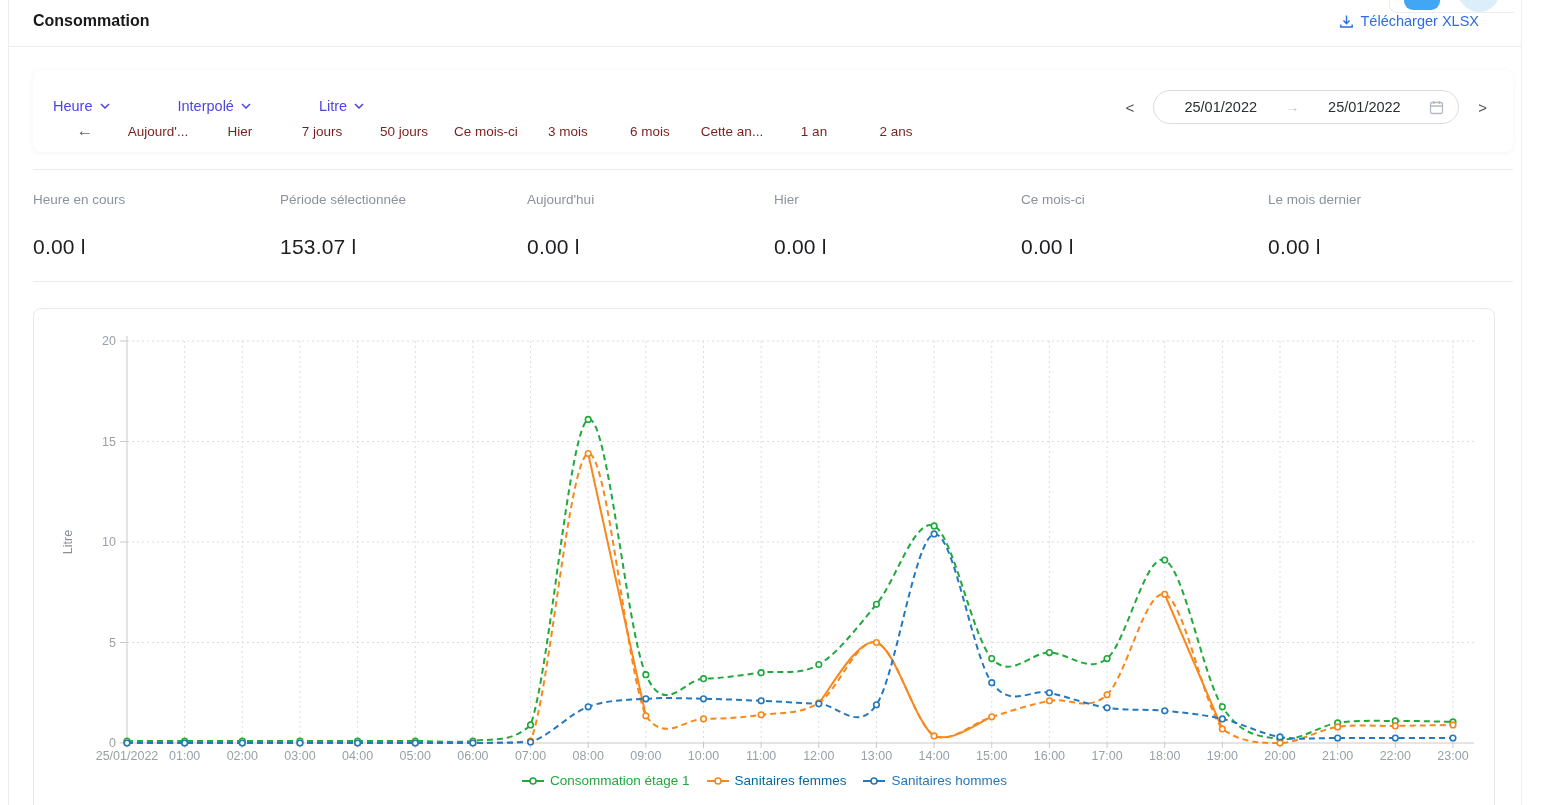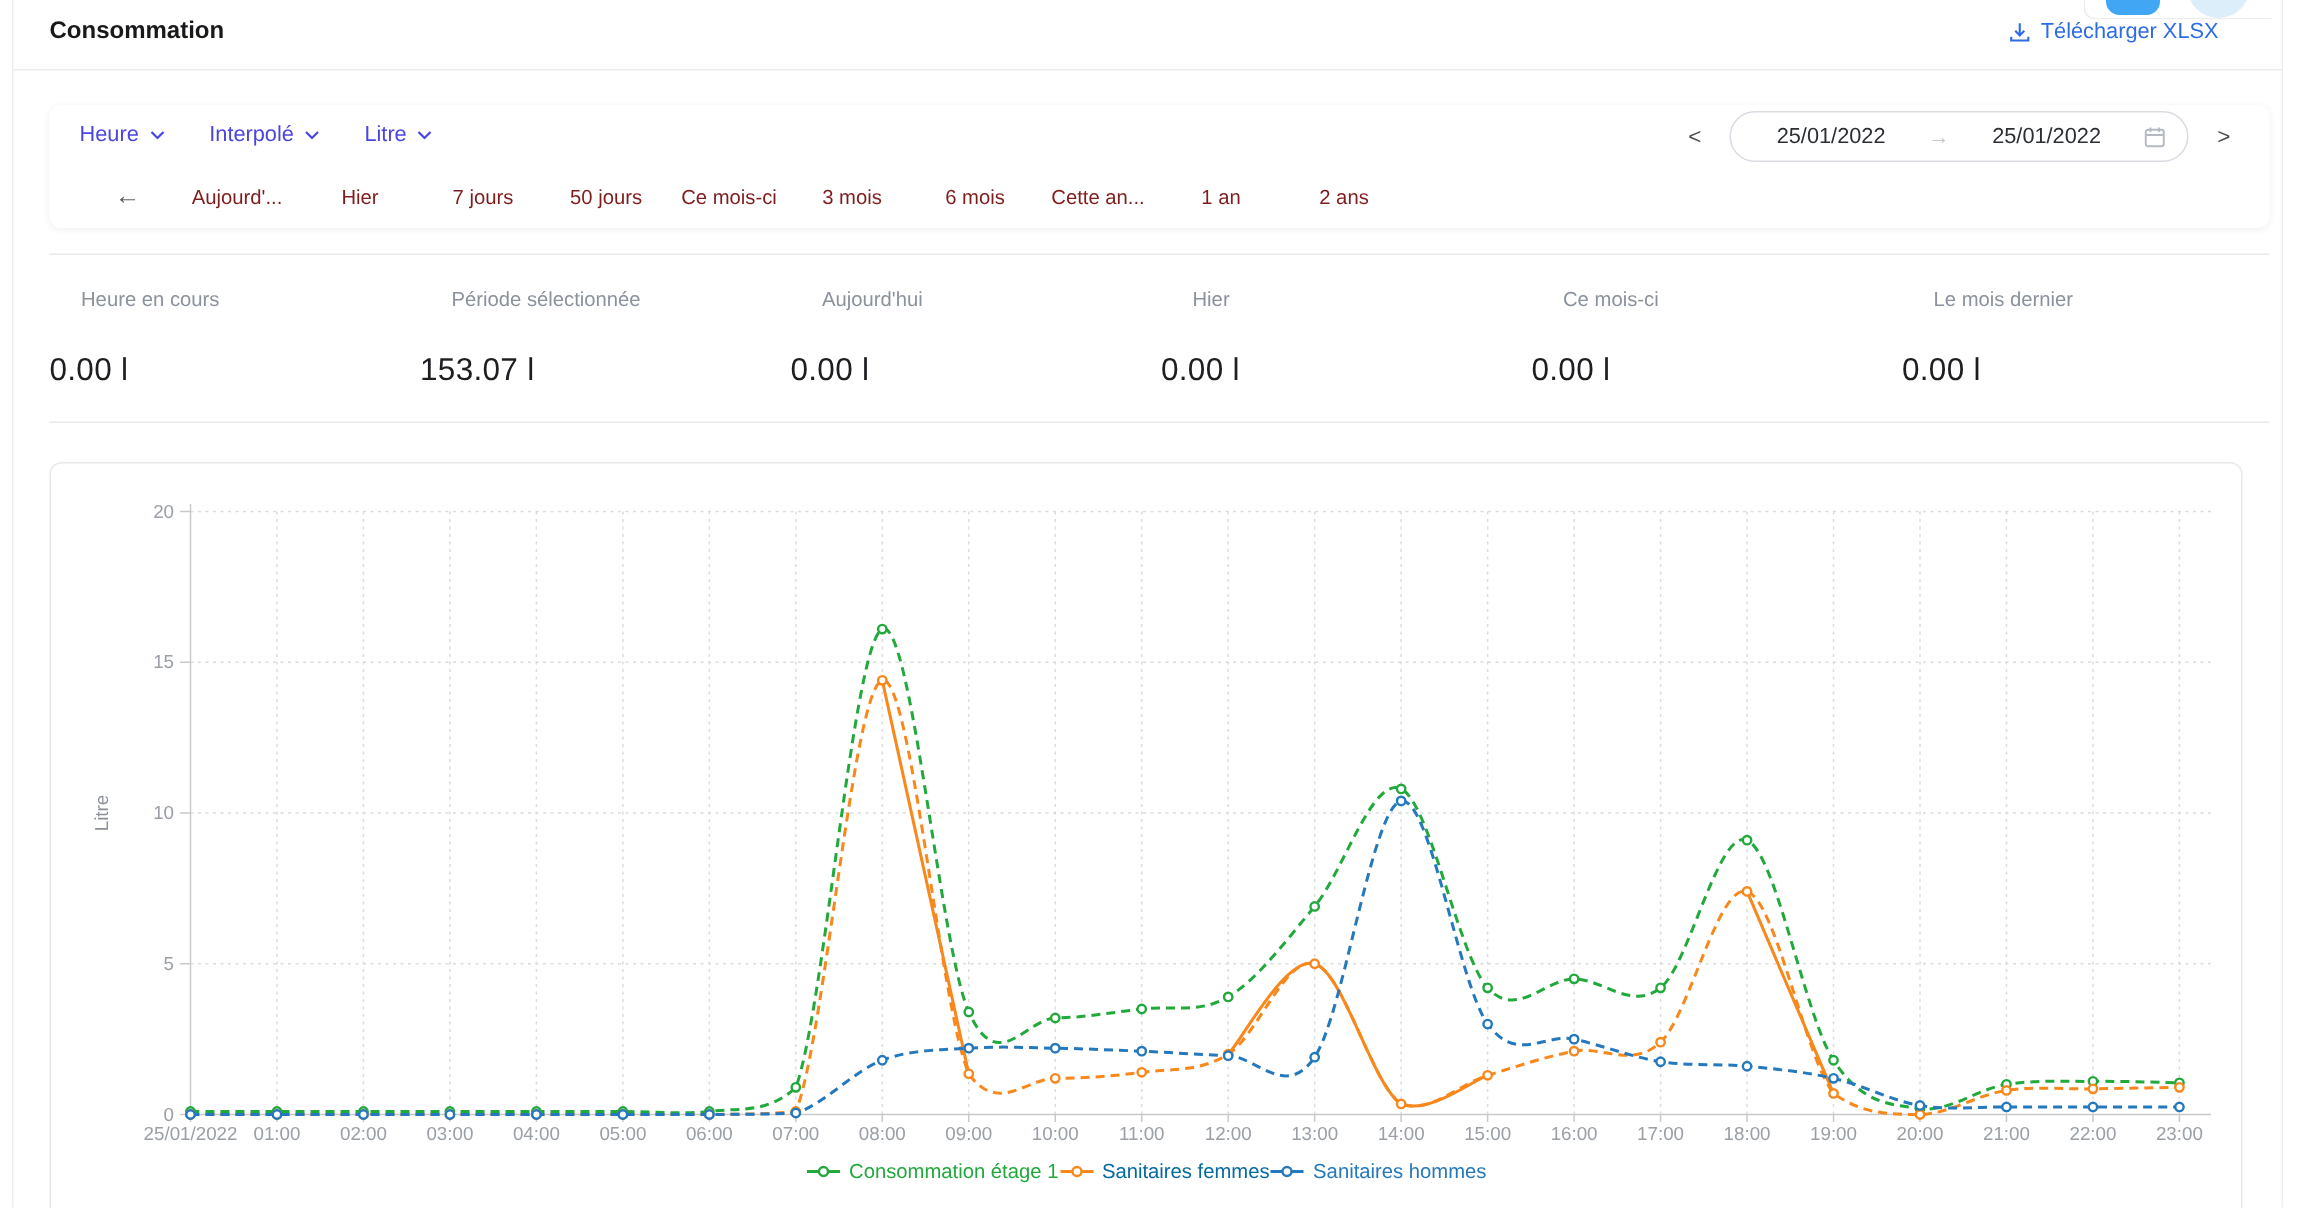--- a/index.html
+++ b/index.html
@@ -20,46 +20,46 @@
     border-left:1px solid #ececec; border-bottom:1px solid #ececec; border-bottom-left-radius:8px;
     overflow:hidden; z-index:5; }
   .top-popup .pill { position:absolute; left:14px; top:-8px; width:36px; height:18px;
     border-radius:9px; background:#41a7f5; }
   .top-popup .circle { position:absolute; left:68px; top:-30px; width:42px; height:42px;
     border-radius:50%; background:#ddeefb; }
 
   
   .filter-card { position:absolute; left:24px; top:70px; width:1480px; height:82px; background:#fff;
     border-radius:8px; box-shadow:0 1px 5px rgba(60,64,67,.07); }
-  .filter-row1 { position:absolute; left:0; top:0; width:100%; height:40px; display:flex; align-items:center; padding-left:20px; gap:30px; }
+  .filter-row1 { position:absolute; left:0; top:16px; width:100%; height:40px; display:flex; align-items:center; padding-left:20px; gap:68px; }
   .dropdown { display:flex; align-items:center; gap:7px; color:#4b45e1; font-size:14.5px; cursor:pointer; }
   .daterange { position:absolute; right:22px; top:3px; height:36px; display:flex; align-items:center; gap:15px; }
   .nav-arrow { color:#4a4d52; font-size:15px; cursor:pointer; padding:2px 4px; }
   .date-pill { display:flex; align-items:center; height:34px; width:306px; border:1px solid #d9dce2;
     border-radius:18px; padding:0 14px; justify-content:space-between; background:#fff; }
   .date-val { font-size:14.5px; color:#2b2e33; width:105px; text-align:center; }
   .range-arrow { color:#c3c7cf; font-size:14px; }
   .filter-row2 { position:absolute; left:0; top:40px; width:100%; height:42px; display:flex; align-items:center; padding-left:40px; }
   .tab-scroll { color:#5f6368; font-size:17px; cursor:pointer; width:24px; text-align:center; }
   .tabs { display:flex; margin-left:20px; }
   .tab { width:82px; text-align:center; font-size:13.5px; color:#7f1d1d; cursor:pointer; white-space:nowrap; }
 
   .divider { position:absolute; left:24px; width:1480px; height:1px; background:#eaeaec; }
 
   
   .stats { position:absolute; left:24px; top:192px; width:1482px; display:flex; }
   .stat { width:247px; }
-  .stat-label { font-size:13.5px; color:#8b929c;margin-left:21px; }
+  .stat-label { font-size:13.5px; color:#8b929c; }
   .stat-value { margin-top:28px; font-size:21px; font-weight:500; color:#1c1e21; letter-spacing:.2px; }
 
   
   .chart-card { position:absolute; left:24px; top:308px; width:1462px; height:520px; background:#fff;
     border:1px solid #e7e9ec; border-radius:8px; }
   .chart-card svg.plot { display:block; }
-  .legend { position:absolute; left:0; top:464px; width:100%; display:flex; justify-content:center; align-items:center; }
+  .legend { position:absolute; left:0; top:464px; width:100%; display:flex; justify-content:center; gap:16px; align-items:center; }
   .legend-item { display:flex; align-items:center; gap:5px; cursor:pointer; font-size:13.5px; }
 
   .icon-svg { display:block; }
   text { font-family:"Liberation Sans", sans-serif; }
 </style>
 </head>
 <body>
 
 <div class="panel">
 

